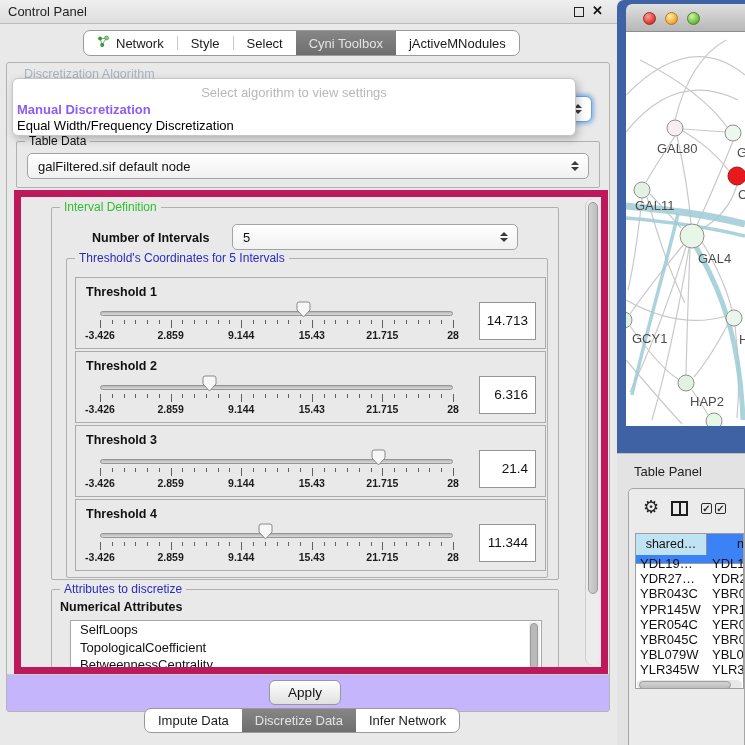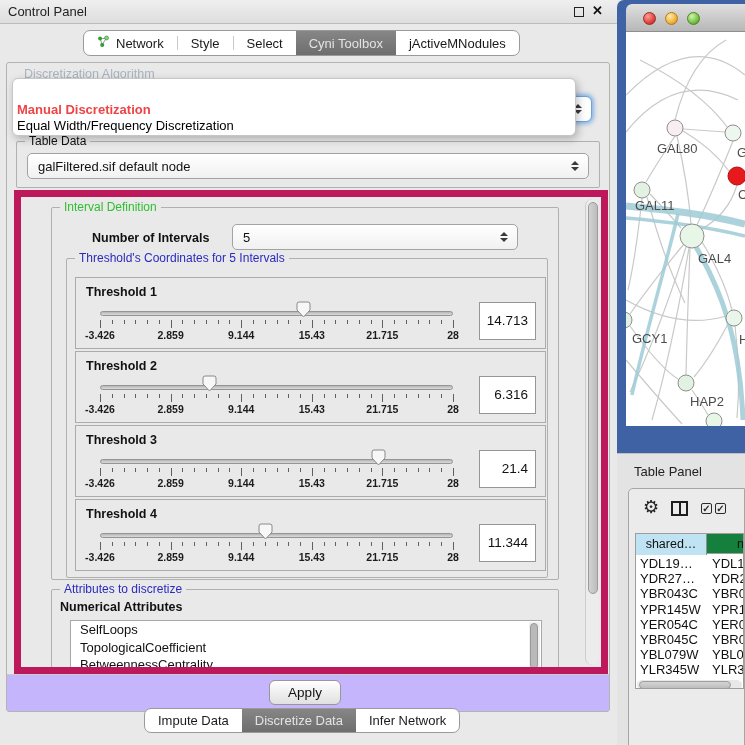--- a/index.html
+++ b/index.html
@@ -37,21 +37,21 @@
   .combo .cval { position:absolute; left:10px; top:0; line-height:24px; }
   .stepper { position:absolute; right:9px; top:50%; transform:translateY(-50%);
     display:flex; flex-direction:column; align-items:center; gap:2px; }
   .tri-up { width:0; height:0; border-left:4px solid transparent; border-right:4px solid transparent; border-bottom:4px solid #3b3b3b; }
   .tri-dn { width:0; height:0; border-left:4px solid transparent; border-right:4px solid transparent; border-top:4px solid #3b3b3b; }
 
   
   .dd-popup { left:12px; top:78px; width:564px; height:58px; background:#fff;
     border:1px solid #c6c6c6; border-radius:6px; box-shadow:2px 3px 8px rgba(0,0,0,.25); z-index:50; }
   .dd-placeholder { position:absolute; left:0; right:0; top:6px; text-align:center; color:#b8b8b8; font-size:13px; }
-  .dd-opt1 { position:absolute; left:4px; top:23px; font-size:13px; font-weight:bold; color:#ef4444; }
+  .dd-opt1 { position:absolute; left:4px; top:23px; font-size:13px; font-weight:bold; color:#8b5cf6; }
   .dd-opt2 { position:absolute; left:4px; top:39px; font-size:13px; color:#000; }
   .focus-combo { left:24px; top:96px; width:568px; height:26px; background:#fff;
     border:1px solid #6da3d8; border-radius:6px; box-shadow:0 0 4px 2px rgba(100,160,225,.75); z-index:10; }
   .hidden-group-title { left:24px; top:67px; font-size:12.5px; color:#a9b3bf; z-index:5;text-align:center; }
 
   
   .scrollpanel { left:14px; top:190px; width:594px; height:484px;
     border:7px solid #be185d; background:#e9e9e9; overflow:hidden; }
   .vscroll { position:absolute; right:2px; top:2px; width:14px; bottom:2px;
     background:#ececec; border-left:1px solid #cccccc; border-radius:7px; }
@@ -103,21 +103,21 @@
   .tp-title { position:absolute; left:17px; top:10px; font-size:13px; color:#222; }
   .tp-box { position:absolute; left:11px; top:34px; width:117px; height:258px;
     background:#ebebeb; border:1px solid #a6a6a6; border-radius:5px 0 0 0; }
   .gear { position:absolute; left:14px; top:9px; font-size:18px; color:#262626; line-height:18px; }
   .cols-ic { position:absolute; left:42px; top:12px; width:17px; height:15px; border:2px solid #1d1d1d; }
   .cols-ic::after { content:""; position:absolute; left:5.5px; top:0; width:2px; height:11px; background:#1d1d1d; }
   .cb { position:absolute; top:14px; width:11px; height:11px; border:1.6px solid #2a2a2a; border-radius:2px;
     font-size:10px; line-height:9px; text-align:center; color:#2a2a2a; font-weight:bold; }
   .tp-table { position:absolute; left:6px; top:44px; width:109px; height:156px;
     background:#fff; border:1px solid #9d9d9d; overflow:hidden; }
-  .tp-head { position:absolute; left:0; top:0; width:100%; height:20px; background:#15803d; border-bottom:1px solid #9d9d9d; }
+  .tp-head { position:absolute; left:0; top:0; width:100%; height:30px; background:#3b82f6; border-bottom:1px solid #9d9d9d; }
   .tp-h1 { position:absolute; left:0; top:0; width:71px; height:21px; background:#bfe3f3;
     border-right:1px solid #8f8f8f; font-size:12.5px; text-align:center; line-height:20px; color:#111; }
   .tp-h2 { position:absolute; left:71px; top:0; right:0; height:21px; font-size:12.5px; line-height:20px; padding-left:30px; color:#111; }
   .tp-row { position:absolute; left:0; width:100%; height:15.2px; font-size:13px; line-height:15px; color:#111; }
   .tp-c1 { position:absolute; left:4px; }
   .tp-c2 { position:absolute; left:76px; }
   .hscroll { position:absolute; left:1px; top:146px; width:105px; height:10px; background:#e8e8e8; border-radius:5px; }
   .hscroll .thumb { position:absolute; left:2px; top:1px; width:92px; height:8px;
     background:linear-gradient(#d4d4d4,#bdbdbd); border:1px solid #9e9e9e; border-radius:4px; }
 </style>
@@ -166,20 +166,21 @@
 
   <div class="abs hidden-group-title">Discretization Algorithm</div>
   <div class="abs focus-combo">
     <span class="stepper">
         <span class="tri-up"></span>
         <span class="tri-dn"></span>
       </span>
   </div>
 
   <div class="abs dd-popup">
+    <div class="dd-placeholder">Select algorithm to view settings</div>
     <div class="dd-opt1">Manual Discretization</div>
     <div class="dd-opt2">Equal Width/Frequency Discretization</div>
   </div>
 
   <div class="abs group" style="left:16px; top:141px; width:584px; height:47px;">
     <span class="group-title t-black">Table Data</span>
     <div class="combo" style="left:10px; top:11px; width:562px; height:26px;text-align:right;">
       <span class="cval" style="line-height:25px;">galFiltered.sif default node</span>
       <span class="stepper">
           <span class="tri-up"></span>

